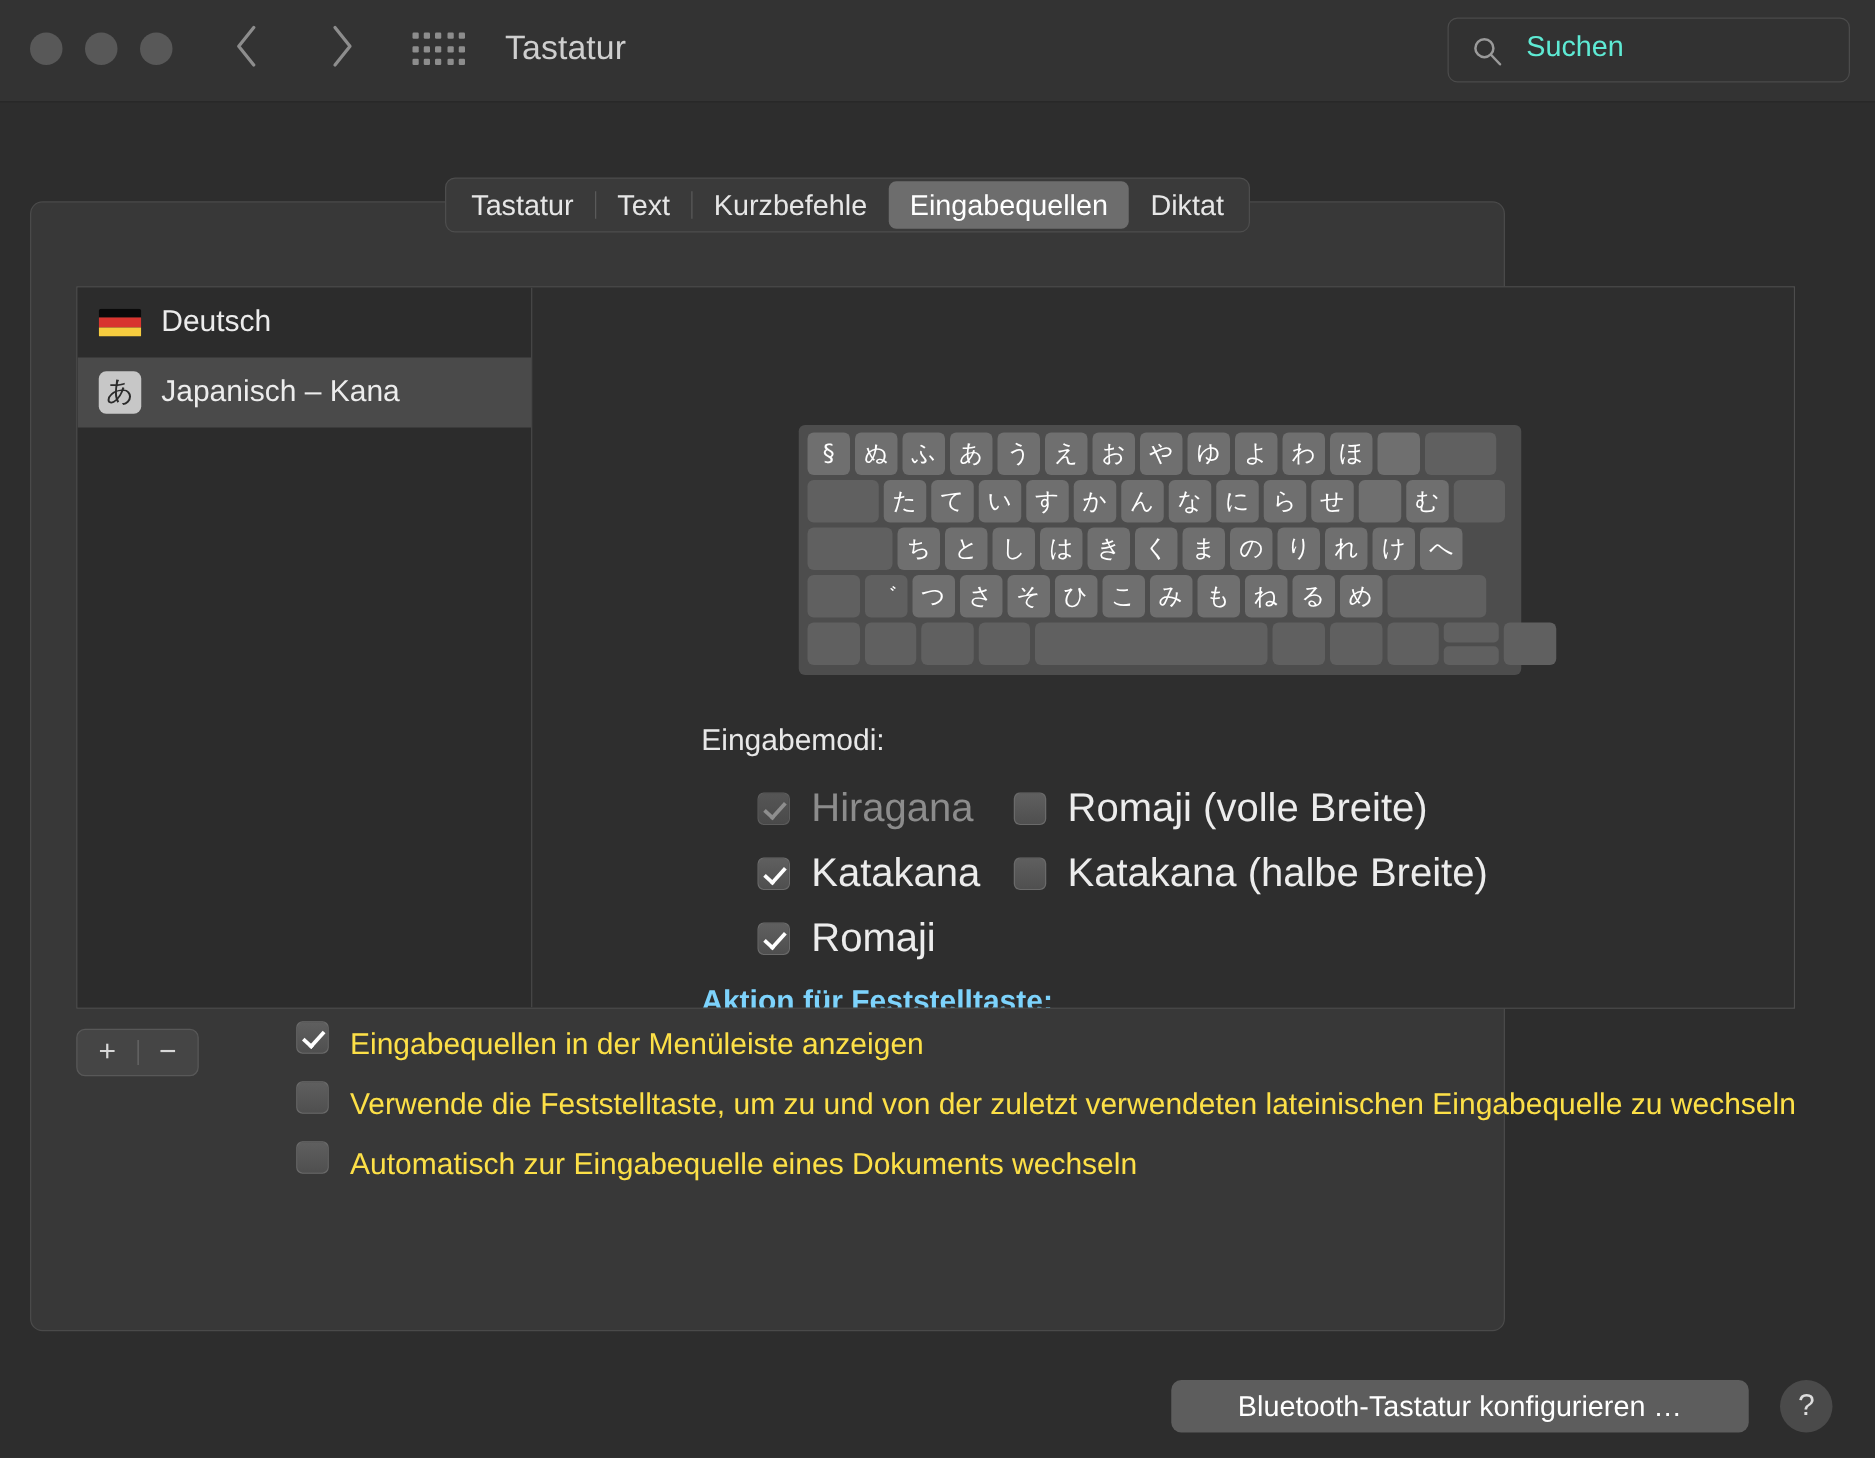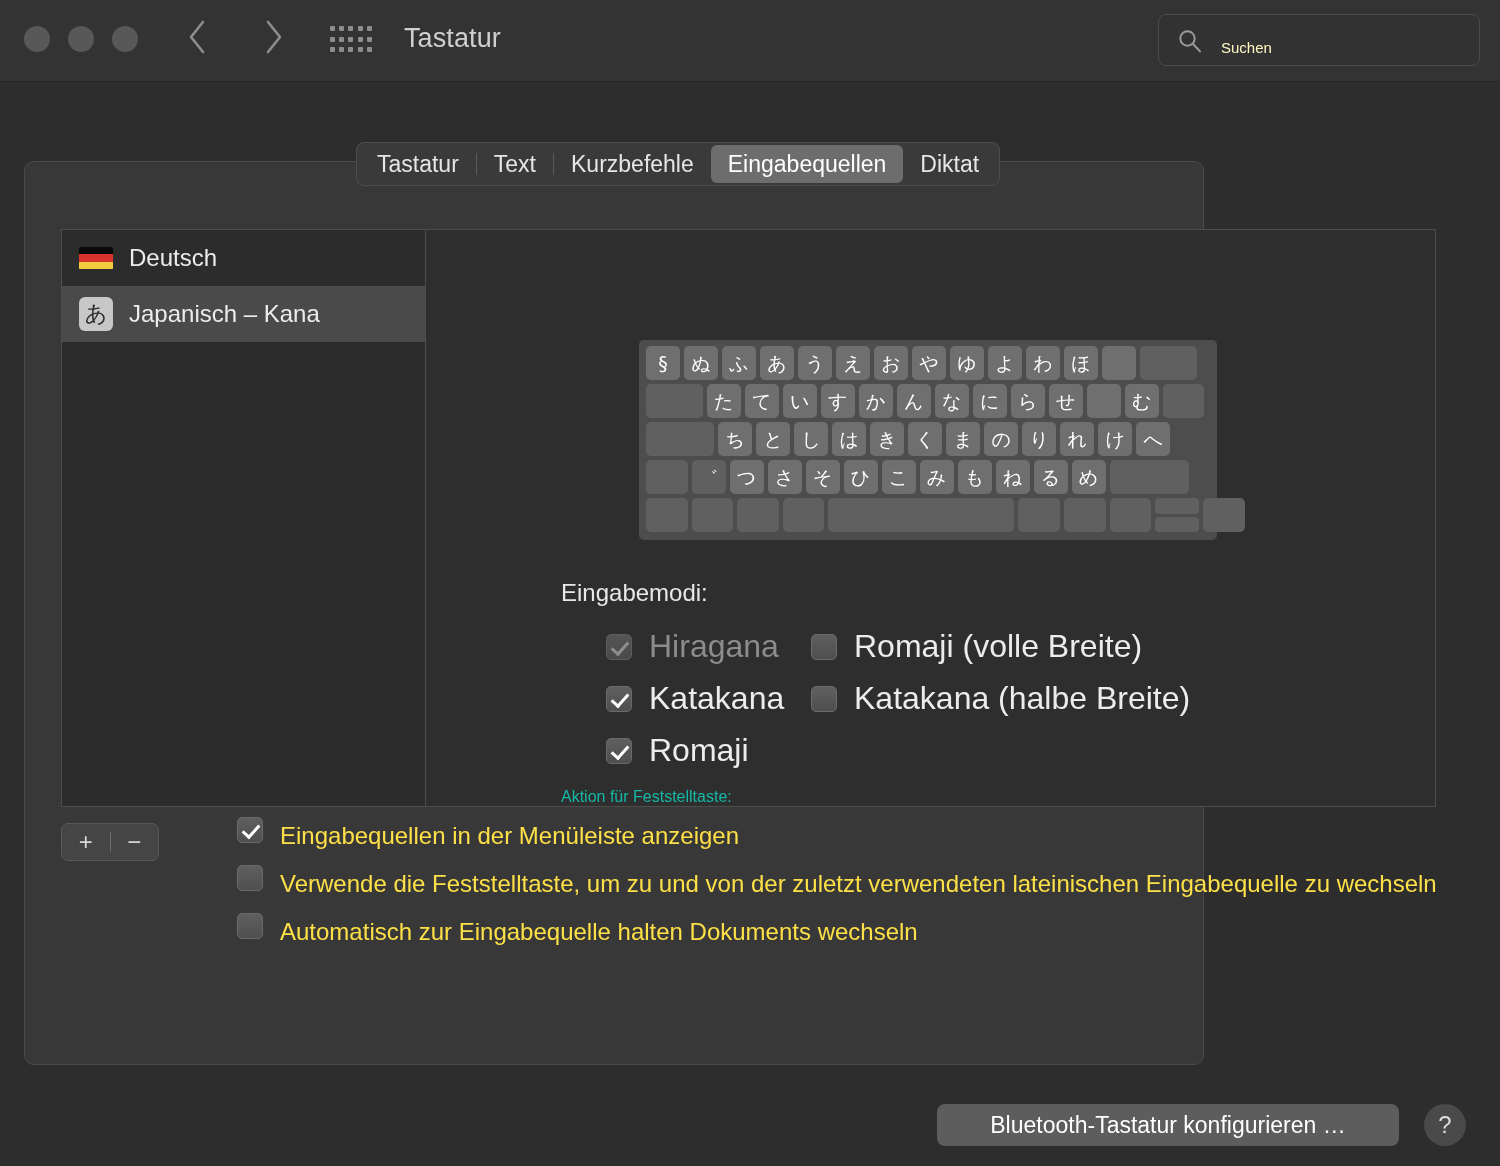--- a/index.html
+++ b/index.html
@@ -81,23 +81,23 @@
     background: #323232;
     box-sizing: border-box;
   }
   .search-icon {
     position: absolute;
     left: 18px; top: 13px;
     width: 26px; height: 26px;
   }
   .search-placeholder {
     position: absolute;
-    left: 62px; top: 24px;
-    font-size: 15px;
-    color: #fef9c3;
+    left: 62px; top: 9px;
+    font-size: 23px;
+    color: #5eead4;
   }
 
   
   .panel {
     position: absolute;
     left: 24px; top: 161px;
     width: 1180px; height: 904px;
     background: #383838;
     border: 1px solid #4a4a4a;
     border-radius: 10px;
@@ -287,22 +287,23 @@
     color: #ececec;
     margin-left: 17px;
     white-space: nowrap;
   }
   .cb-text.dim { color: #8c8c8c; }
 
   
   .caps-label {
     position: absolute;
     left: 135px; top: 558px;
-    font-size: 16px;
-    color: #14b8a6;
+    font-size: 24px;
+    color: #7dd3fc;
+    font-weight: bold;
   }
   .caps-select {
     position: absolute;
     left: 467px; top: 545px;
     width: 400px; height: 44px;
     background: #666666;
     border-radius: 7px;
     box-sizing: border-box;
     margin-top: 40px;
   }
@@ -591,21 +592,21 @@
     <div class="opt-row">
       <span class="cb checked"></span>
       <span class="opt-text">Eingabequellen in der Menüleiste anzeigen</span>
     </div>
     <div class="opt-row">
       <span class="cb"></span>
       <span class="opt-text">Verwende die Feststelltaste, um zu und von der zuletzt verwendeten lateinischen Eingabequelle zu wechseln</span>
     </div>
     <div class="opt-row">
       <span class="cb"></span>
-      <span class="opt-text">Automatisch zur Eingabequelle halten Dokuments wechseln</span>
+      <span class="opt-text">Automatisch zur Eingabequelle eines Dokuments wechseln</span>
     </div>
   </div>
 </div>
 
 <div class="tabbar">
   <div class="tab">Tastatur</div>
   <div class="tabsep"></div>
   <div class="tab">Text</div>
   <div class="tabsep"></div>
   <div class="tab">Kurzbefehle</div>

